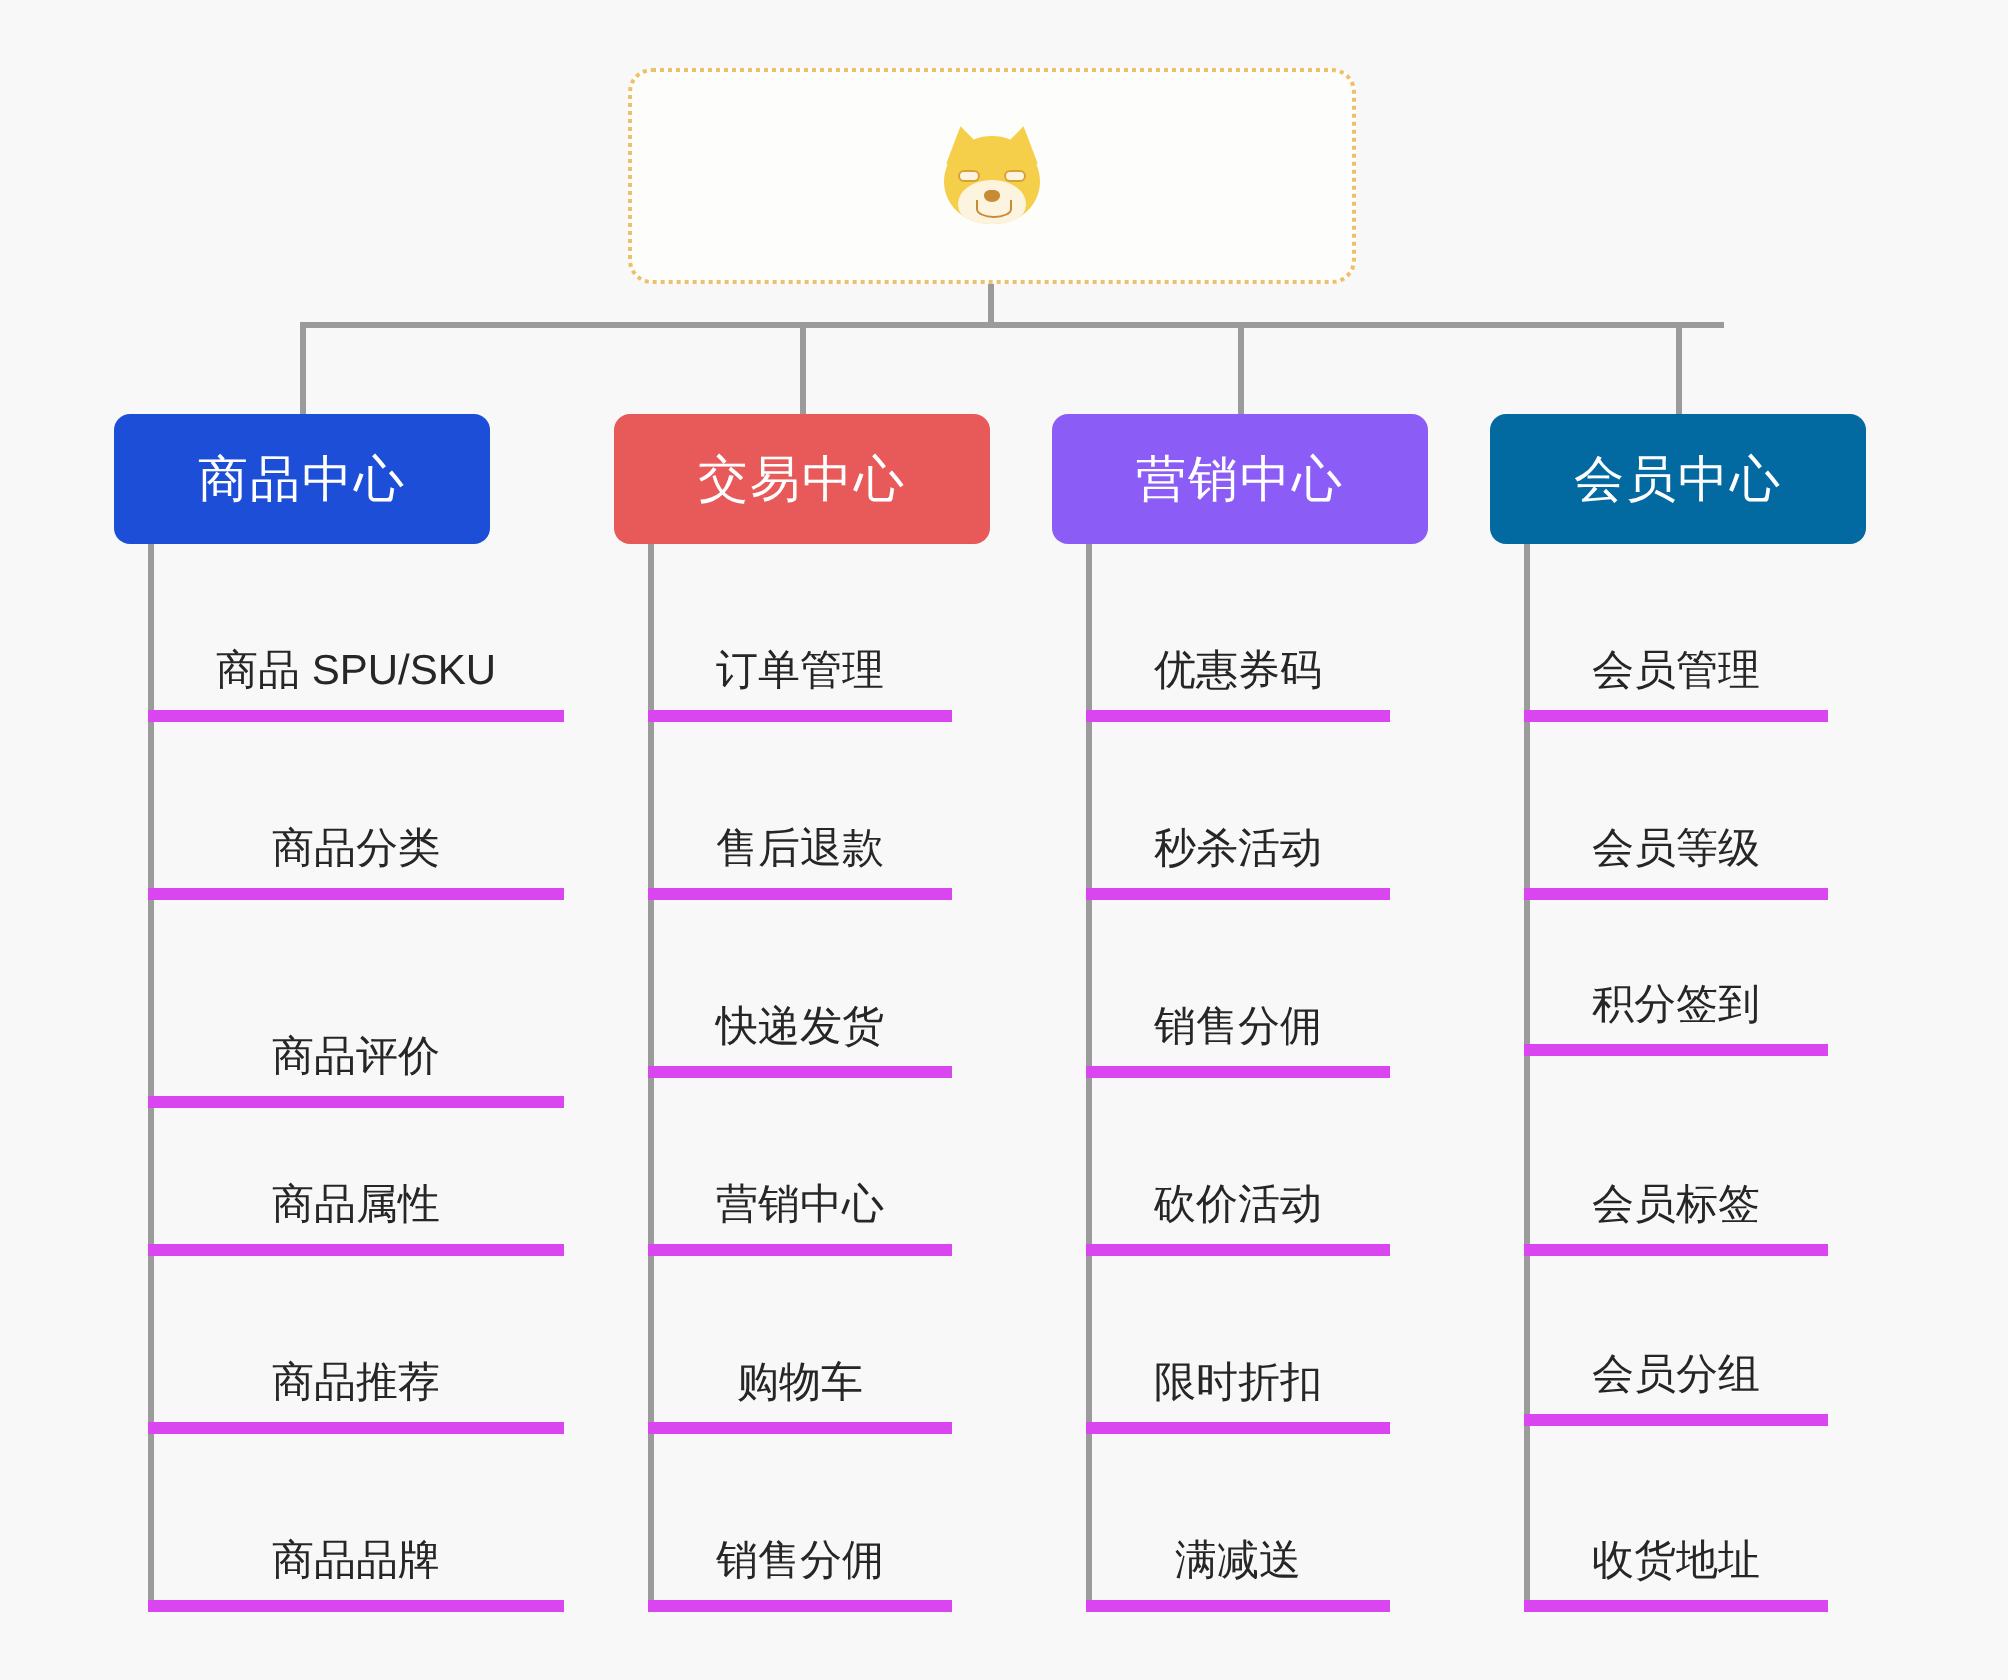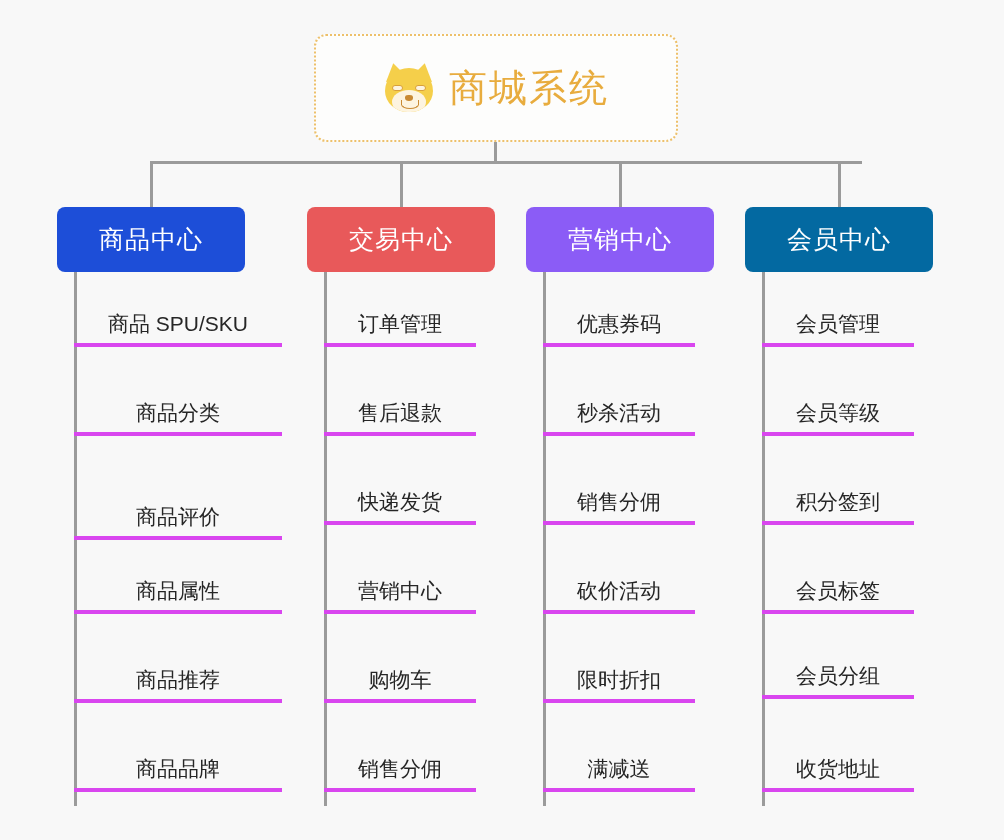--- a/index.html
+++ b/index.html
@@ -167,23 +167,23 @@
     top: 65px;
   }
   .items {
     position: absolute;
     left: 17px;
     top: 65px;
   }
   .item {
     position: absolute;
     left: 0;
-    height: 75px;
+    height: 89px;
     box-sizing: border-box;
-    border-bottom: 4px solid #d946ef;
+    border-bottom: 6px solid #d946ef;
     display: flex;
     align-items: flex-end;
     justify-content: center;
     padding: 0 16px 8px 16px;
   }
   .item-label {
     font-size: 21px;
     color: #262626;
     white-space: nowrap;
     line-height: 1.1;
@@ -199,21 +199,20 @@
       <span class="dog-ear left"></span>
       <span class="dog-ear right"></span>
       <span class="dog-head">
         <span class="dog-muzzle"></span>
         <span class="dog-eye left"></span>
         <span class="dog-eye right"></span>
         <span class="dog-nose"></span>
         <span class="dog-mouth"></span>
       </span>
     </div>
-    <div class="root-title">商城系统</div>
   </div>
 
   <div class="line stem-v"></div>
   <div class="line bus-h"></div>
 
   <div id="columns-host">
       <div class="column" style="left: 57px; width: 188px;">
         <div class="cat-header" style="width: 188px; background: #1d4ed8;">
           <span>商品中心</span>
         </div>
@@ -296,21 +295,21 @@
           <span>会员中心</span>
         </div>
         <div class="trunk" style="height: 534px;"></div>
         <div class="items">
           <div class="item" style="top: 0px; width: 152px;">
             <span class="item-label">会员管理</span>
           </div>
           <div class="item" style="top: 89px; width: 152px;">
             <span class="item-label">会员等级</span>
           </div>
-          <div class="item" style="top: 178px; width: 152px;">
+          <div class="item" style="top: 167px; width: 152px;">
             <span class="item-label">积分签到</span>
           </div>
           <div class="item" style="top: 267px; width: 152px;">
             <span class="item-label">会员标签</span>
           </div>
           <div class="item" style="top: 352px; width: 152px;">
             <span class="item-label">会员分组</span>
           </div>
           <div class="item" style="top: 445px; width: 152px;">
             <span class="item-label">收货地址</span>

